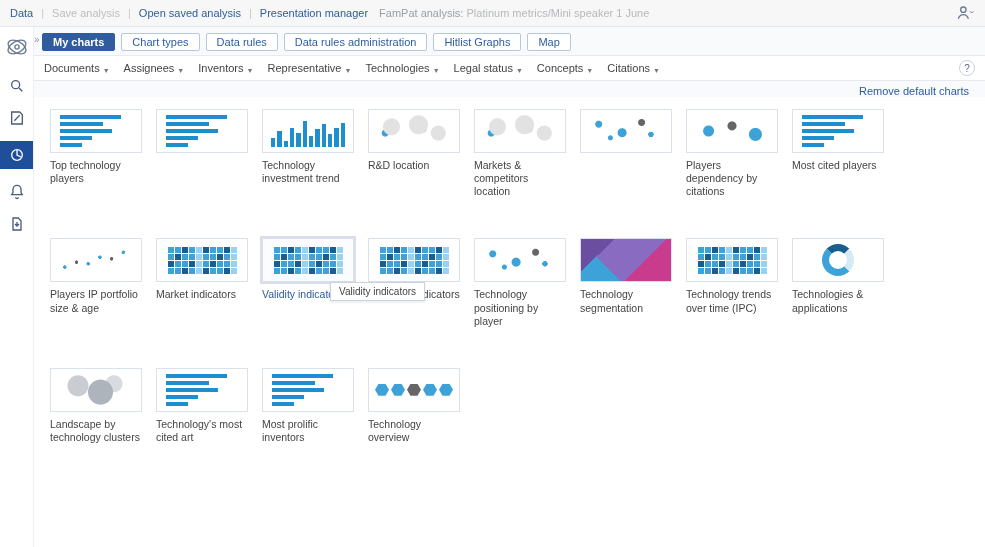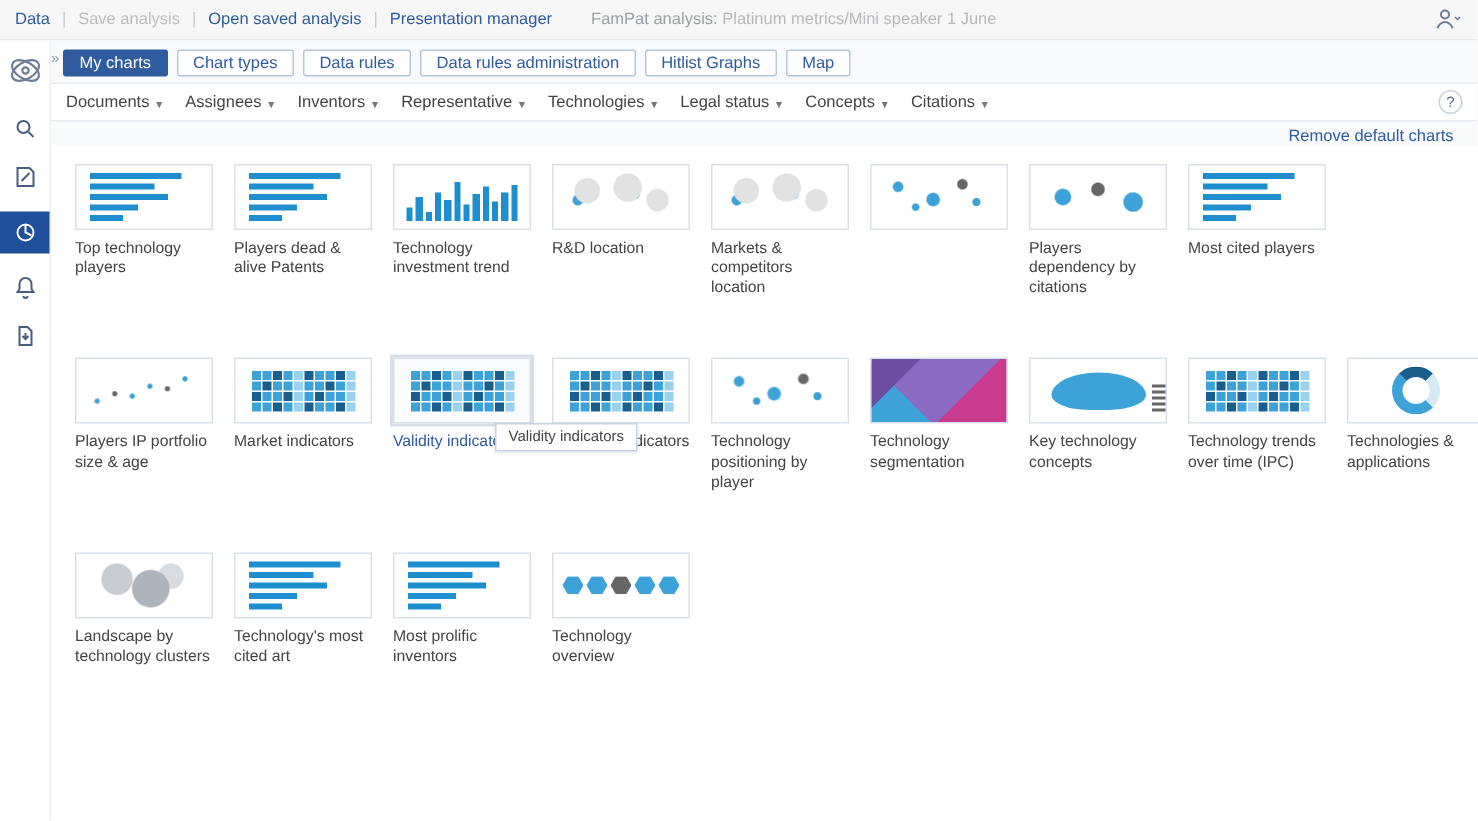--- a/index.html
+++ b/index.html
@@ -1,33 +1,33 @@
 <!DOCTYPE html>
 <html><head>
 <meta charset="utf-8">
 <style>
 html,body{margin:0;padding:0;font-family:Arial,Helvetica,sans-serif;font-size:11px;color:#333;background:#fff;width:985px;height:547px;overflow:hidden}
 .topbar{height:26px;display:flex;align-items:center;padding:0 10px;gap:6px;border-bottom:1px solid #e8e8e8;background:#f7f7f7}
 .topbar .link{color:#2e5c9e;cursor:pointer}
 .topbar .link.disabled{color:#bdbdbd;cursor:default}
 .topbar .divider{color:#c8c8c8;margin:0 2px}
-.pagetitle{color:#9aa0a6;margin-left:20px}
+.pagetitle{color:#9aa0a6;margin-left:5px}
 .pagetitle .pale{color:#b6b8bb}
 .spacer{flex:1}
 .user-icon{width:20px;height:20px;color:#6b7a94}
 .layout{display:flex;height:521px}
 .sidebar{width:33px;background:#fff;border-right:1px solid #eceff3;display:flex;flex-direction:column;align-items:center;padding-top:6px;gap:14px}
 .logo{width:28px;height:28px;margin-bottom:2px;color:#6c7d93}
 .side-icon{width:18px;height:18px;color:#4a5d7c;display:flex;align-items:center;justify-content:center;cursor:pointer}
 .side-icon.active{background:#1f4e9b;color:#fff;width:33px;height:28px}
 .content{flex:1;display:flex;flex-direction:column;background:#f9fafc;min-width:0}
 .collapse{position:absolute;left:34px;top:34px;width:10px;height:10px;color:#8f9bb0;font-size:10px;cursor:pointer}
 .tabrow{display:flex;gap:6px;padding:6px 8px 4px;border-bottom:1px solid #e6e9ef;background:#f9fafc}
 .tab{border:1px solid #b7c7df;color:#2e5c9e;background:#fff;padding:2px 10px;border-radius:2px;cursor:pointer}
-.tab.active{background:#2e5c9e;color:#fff;font-weight:normal;border-color:#2e5c9e}
+.tab.active{background:#2e5c9e;color:#fff;font-weight:bold;border-color:#2e5c9e}
 .filterrow{display:flex;align-items:center;gap:14px;padding:4px 10px;border-bottom:1px solid #e6e9ef;background:#fff}
 .filter{color:#444;cursor:pointer;display:flex;align-items:flex-end;gap:3px}
 .caret{font-size:7px;color:#777}
 .help{margin-left:auto;border:1px solid #c9d2df;border-radius:50%;width:14px;height:14px;display:flex;align-items:center;justify-content:center;color:#5b6b85;cursor:pointer;font-size:10px}
 .linkrow{display:flex;justify-content:flex-end;padding:4px 16px 0;color:#2e5c9e;cursor:pointer}
 .gallery{flex:1;padding:12px 16px 0;background:#fff;overflow:auto}
 .row{display:flex;gap:14px;margin-bottom:40px;align-items:flex-start}
 .card{width:92px;display:flex;flex-direction:column;cursor:pointer}
 .thumb{width:92px;height:44px;border:1px solid #dbe1ea;background:#fff;box-sizing:border-box;display:flex;align-items:center;justify-content:center;overflow:hidden}
 .card.highlight .thumb{box-shadow:0 0 0 2px #d8dee8;background:#fafcff}
@@ -189,21 +189,20 @@
           <div class="card">
             <div class="thumb">
               <div class="bars-h">
                 <span style="width: 85%;"></span>
                 <span style="width: 60%;"></span>
                 <span style="width: 72%;"></span>
                 <span style="width: 45%;"></span>
                 <span style="width: 30%;"></span>
               </div>
             </div>
-            <div class="label">Players dead &amp; alive Patents</div>
           </div>
           <div class="card">
             <div class="thumb">
               <div class="bars-v">
                 <span style="height: 30%;"></span>
                 <span style="height: 50%;"></span>
                 <span style="height: 20%;"></span>
                 <span style="height: 60%;"></span>
                 <span style="height: 45%;"></span>
                 <span style="height: 80%;"></span>
@@ -408,26 +407,20 @@
             <div class="label">Technology positioning by player</div>
           </div>
           <div class="card">
             <div class="thumb">
               <div class="poly"></div>
             </div>
             <div class="label">Technology segmentation</div>
           </div>
           <div class="card">
             <div class="thumb">
-              <div class="cloud"></div>
-            </div>
-            <div class="label">Key technology concepts</div>
-          </div>
-          <div class="card">
-            <div class="thumb">
               <div class="squares">
                 <span></span>
                 <span></span>
                 <span></span>
                 <span></span>
                 <span></span>
                 <span></span>
                 <span></span>
                 <span></span>
                 <span></span>

